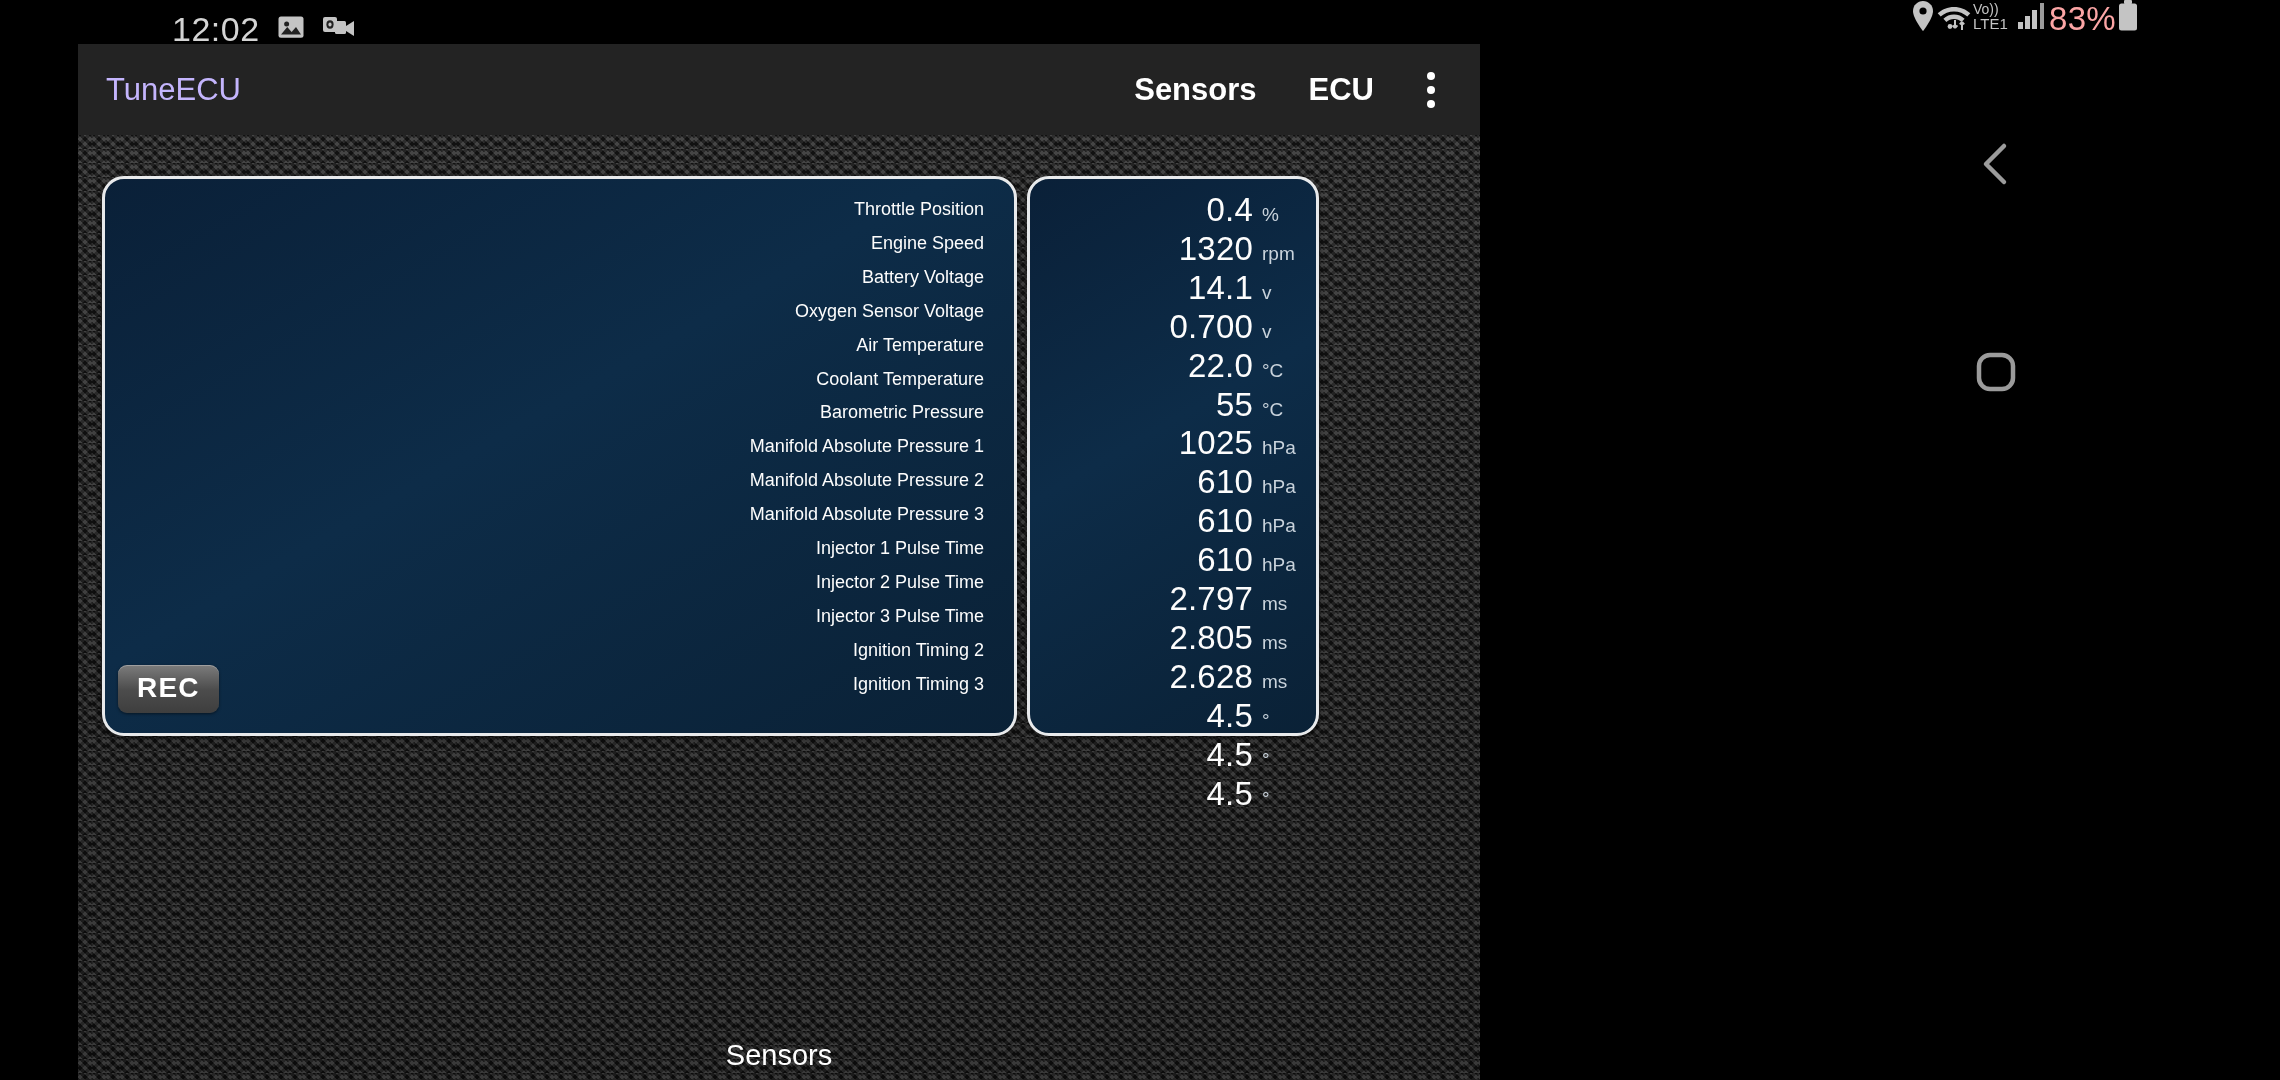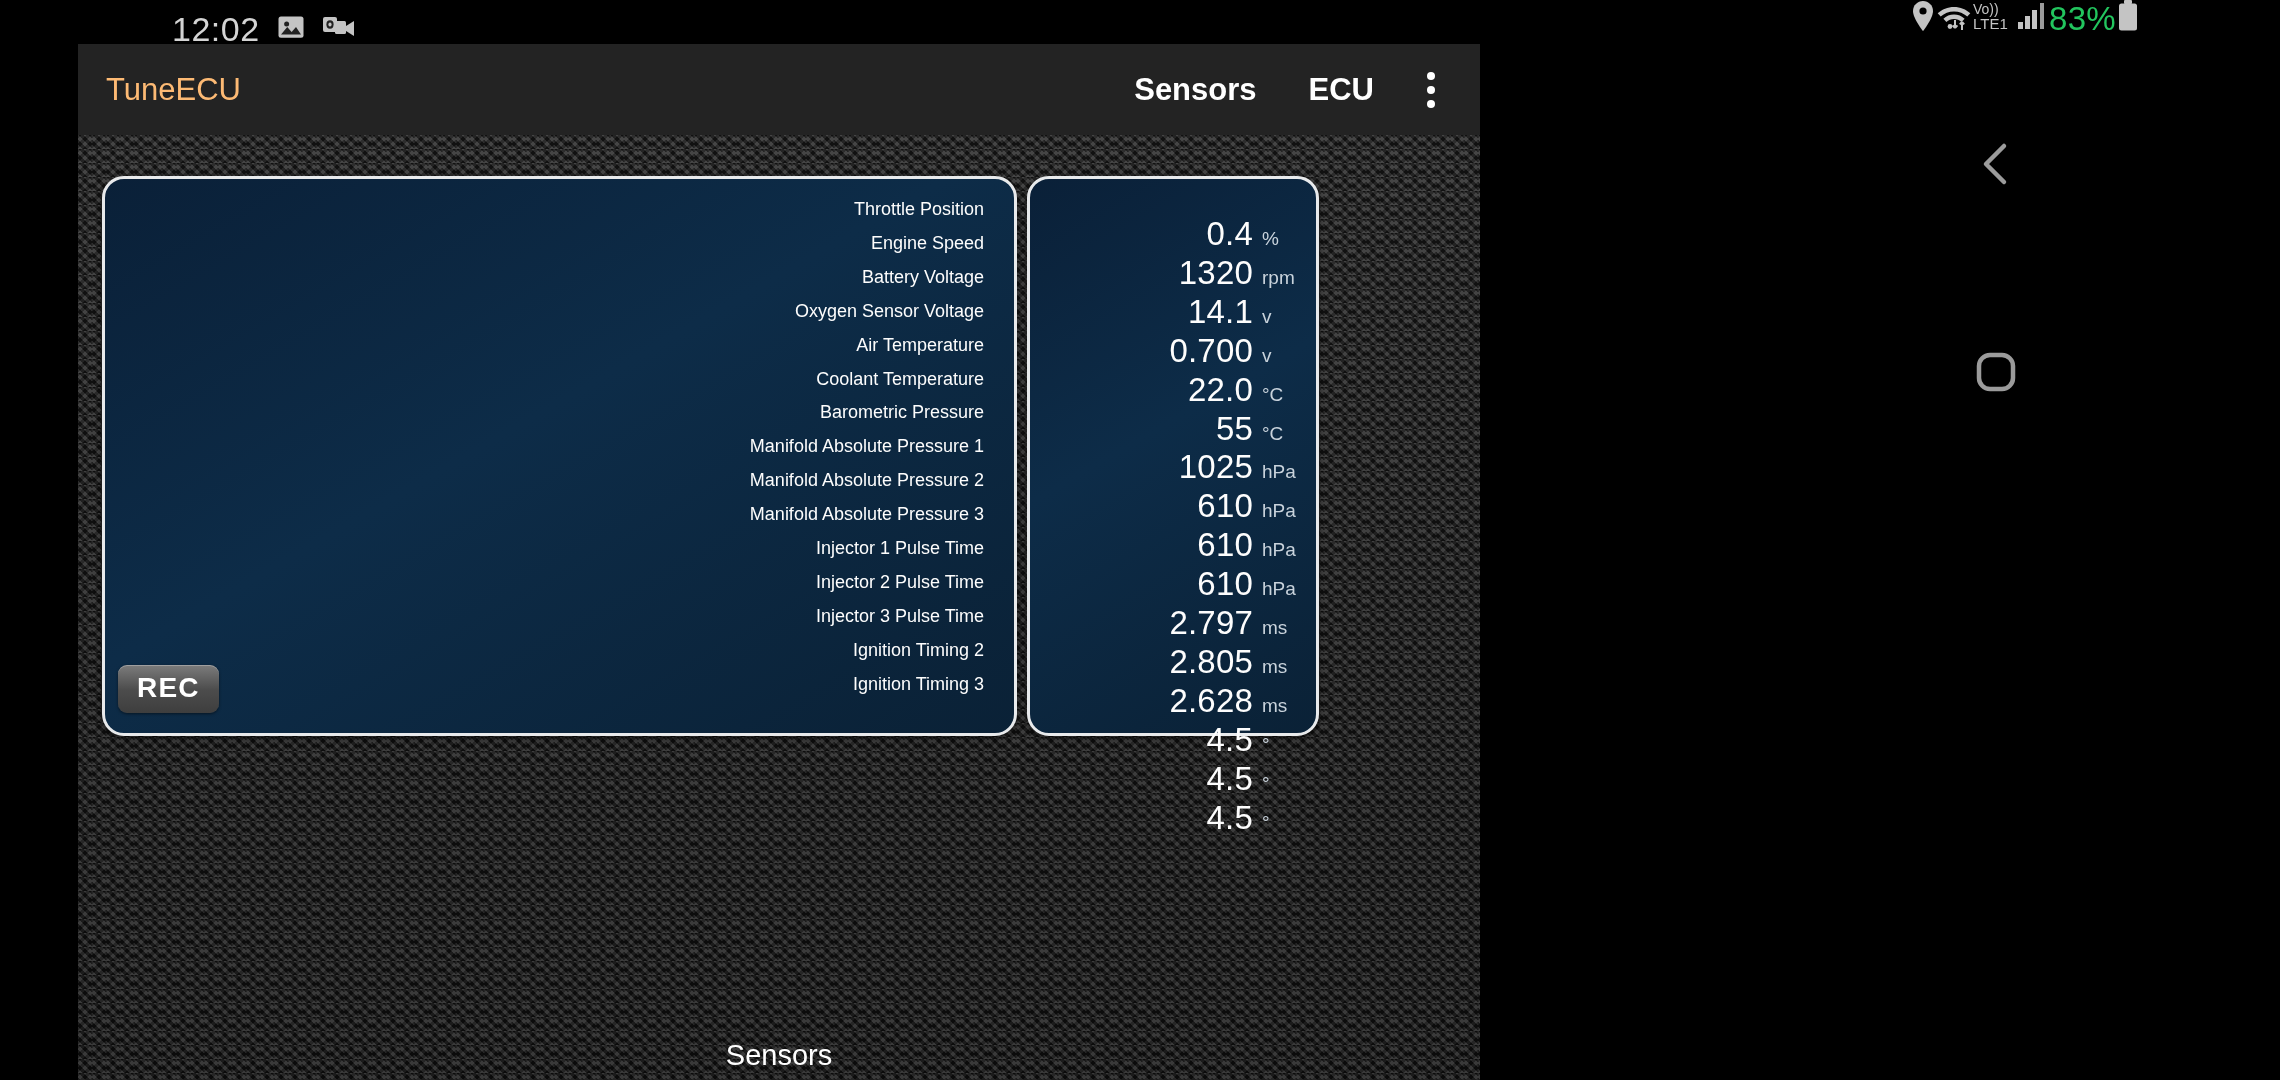--- a/index.html
+++ b/index.html
@@ -15,35 +15,35 @@
   #statusbar {
     position: absolute; left: 0; top: 0; width: 2280px; height: 58px;
     background: #000; display: flex; align-items: center;
   }
   #sb-left { display: flex; align-items: center; gap: 16px; margin-left: 172px; }
   #sb-clock { color: #d4d4d4; font-size: 34px; letter-spacing: .5px; }
   #sb-right {
     position: absolute; right: 140px; top: 0; height: 58px;
     display: flex; align-items: flex-start; 
   }
-  #sb-batt-text { color: #22c55e; font-size: 33px; letter-spacing: .3px; }
+  #sb-batt-text { color: #fca5a5; font-size: 33px; letter-spacing: .3px; }
   .sb-ic { display: block; }
 
   
   #app {
     position: absolute; left: 78px; top: 44px;
     width: 1402px; height: 1036px;
     overflow: hidden;
   }
   #appbar {
     position: absolute; left: 0; top: 0; width: 1402px; height: 91px;
     background: #232323;
     display: flex; align-items: center;
   }
-  #app-title { color: #fdba74; font-size: 31px; margin-left: 28px; }
+  #app-title { color: #c4b5fd; font-size: 31px; margin-left: 28px; }
   #appbar-actions {
     position: absolute; right: 18px; top: 0; height: 91px;
     display: flex; align-items: center; gap: 0;
   }
   .appbar-btn {
     color: #fff; font-size: 31px; font-weight: bold;
     padding: 0 26px; height: 91px; line-height: 91px;
   }
   #overflow-btn {
     width: 62px; height: 91px;
@@ -80,21 +80,21 @@
   #label-list {
     position: absolute; right: 30px; top: 14px; width: 820px;
     text-align: right;
   }
   .label-row {
     color: #fdfdfd; font-size: 18px; line-height: 33.9px;
     white-space: nowrap;
   }
 
   
-  #value-list { position: absolute; left: 0; top: 14px; width: 292px; margin-top: 24px; }
+  #value-list { position: absolute; left: 0; top: 14px; width: 292px; }
   .value-row {
     display: flex; align-items: baseline; justify-content: flex-end;
     line-height: 33.9px; padding-right: 16px;
   }
   .value-num {
     color: #fdfdfd; font-size: 33px; line-height: 33.9px;
     text-align: right; letter-spacing: .2px;
   }
   .value-unit {
     color: #c9d3dc; font-size: 19px; line-height: 33.9px;

